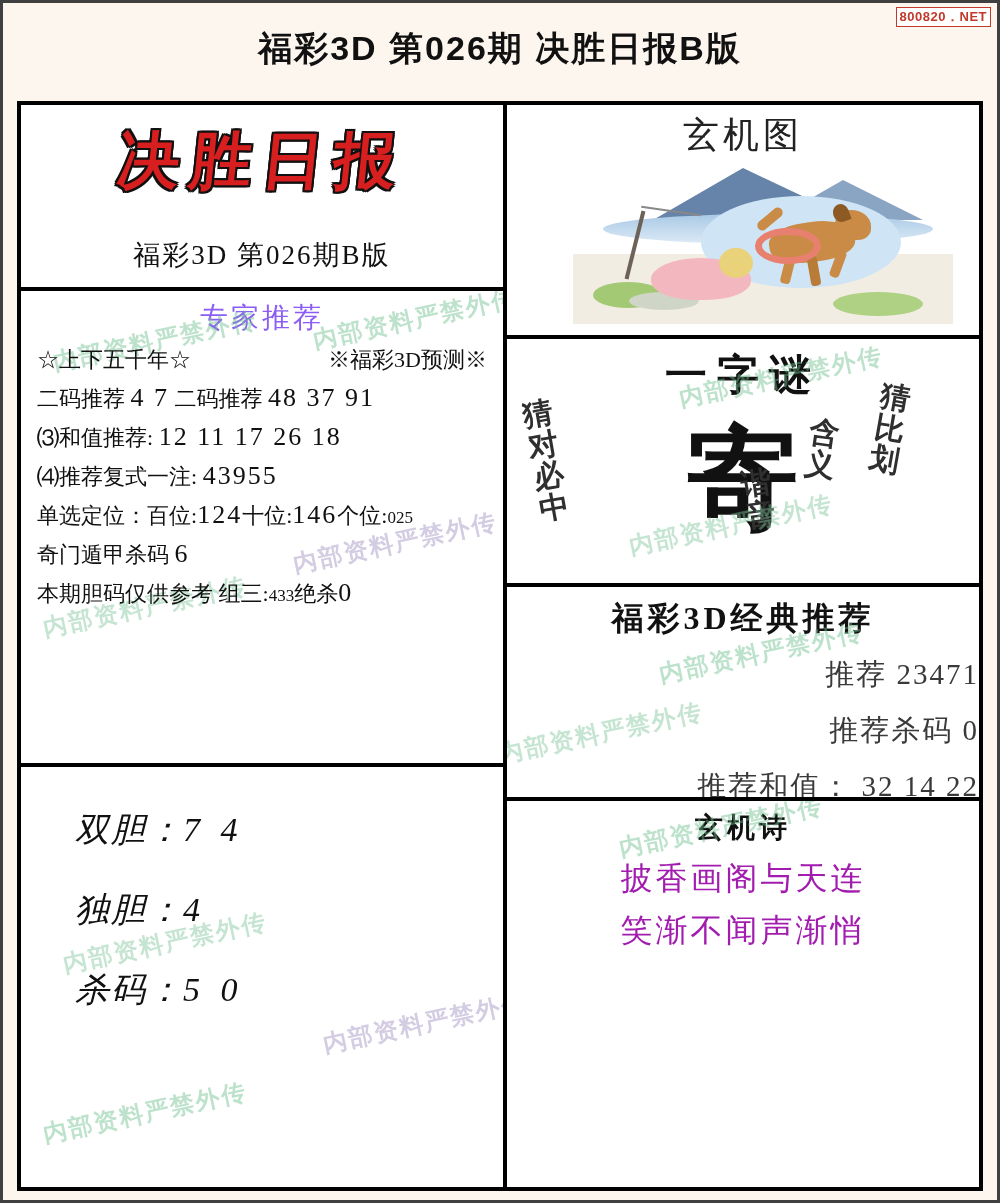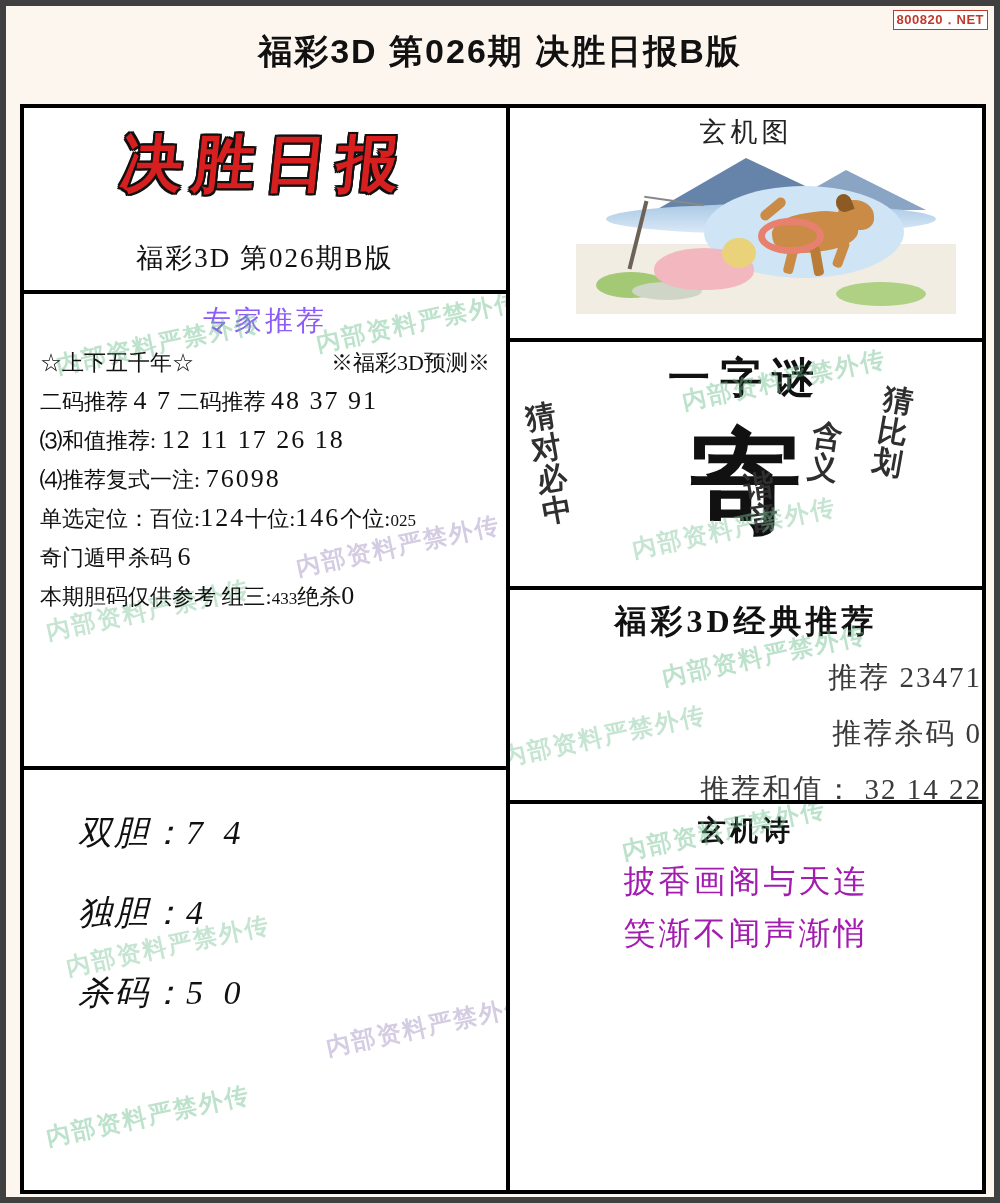--- a/index.html
+++ b/index.html
@@ -13,21 +13,21 @@
     font-family: "Liberation Serif", "DejaVu Serif", serif;
     position: relative;
     overflow: hidden;
   }
   .page {
     position: relative;
     width: 1000px;
     height: 1203px;
     background: #fdf6ef;
     box-sizing: border-box;
-    border: 6px solid #404040;
+    border: 3px solid #404040;
   }
   
   .wm-corner {
     position: absolute;
     top: 4px;
     right: 6px;
     font-family: "Liberation Sans", sans-serif;
     font-size: 13px;
     font-weight: bold;
     color: #c0392b;
@@ -165,21 +165,21 @@
   
   .xuanji {
     height: 234px;
     display: flex;
     flex-direction: column;
     align-items: center;
     padding-top: 6px;
     background: #fff;
   }
   .xuanji-title {
-    font-size: 27px;
+    font-size: 36px;
     letter-spacing: 4px;
     color: #222;
     margin-bottom: 2px;
   }
   .pic {
     width: 420px;
     height: 178px;
     position: relative;
     overflow: hidden;
   }
@@ -402,21 +402,21 @@
         </div>
 
 
         <div class="line">
           <span>⑶和值推荐:</span>
           <span class="num">12 11 17 26 18</span>
         </div>
 
         <div class="line">
           <span>⑷推荐复式一注:</span>
-          <span class="num">76098</span>
+          <span class="num">43955</span>
         </div>
 
         <div class="line">
           <span>单选定位：百位:</span><span class="num">124</span><span>十位:</span><span class="num">146</span><span>个位:</span><span class="small">025</span>
         </div>
 
         <div class="line">
           <span>奇门遁甲杀码</span>
           <span class="num">6</span>
         </div>

